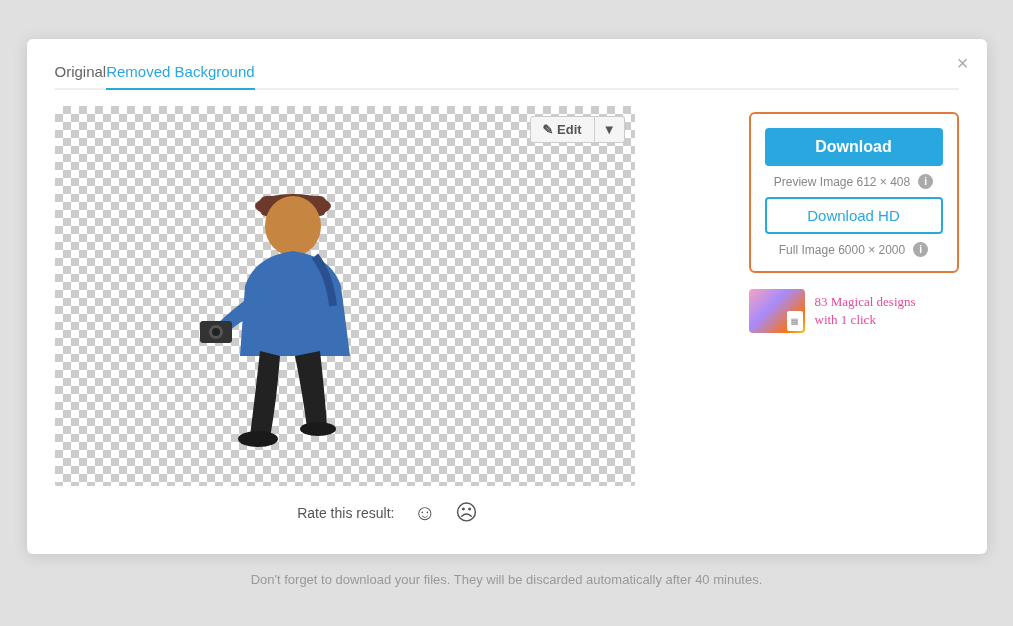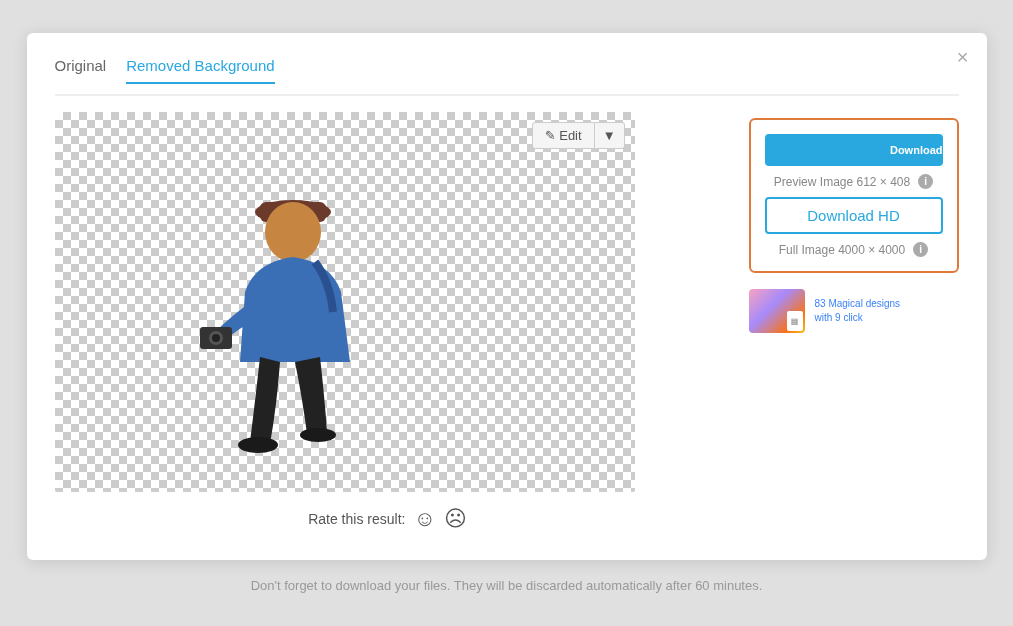--- a/index.html
+++ b/index.html
@@ -37,24 +37,23 @@
       right: 18px;
       font-size: 20px;
       color: #aaa;
       cursor: pointer;
       background: none;
       border: none;
       line-height: 1;
     }
     .tabs {
       display: flex;
-      gap: 20px;
       margin-bottom: 16px;
       border-bottom: 2px solid #eee;
-      padding-bottom: 12px;
+      padding-bottom: 0;
     }
     .tab {
       font-size: 15px;
       padding-bottom: 8px;
       cursor: pointer;
       color: #666;
       border-bottom: 2px solid transparent;
       margin-bottom: -2px;
     }
     .tab.active {
@@ -82,20 +81,21 @@
       background: #f5f5f5;
       border: 1px solid #ccc;
       border-radius: 3px 0 0 3px;
       padding: 5px 12px;
       font-size: 13px;
       cursor: pointer;
       display: flex;
       align-items: center;
       gap: 5px;
       color: #555;
+      font-weight: bold;
     }
     .edit-dropdown-btn {
       background: #f5f5f5;
       border: 1px solid #ccc;
       border-left: none;
       border-radius: 0 3px 3px 0;
       padding: 5px 8px;
       font-size: 13px;
       cursor: pointer;
       color: #555;
@@ -119,21 +119,21 @@
     
     .person-svg {
       position: absolute;
       bottom: 30px;
       left: 130px;
     }
     .rating-row {
       display: flex;
       align-items: center;
       justify-content: center;
-      gap: 8px;
+      gap: 19px;
       margin-top: 14px;
       font-size: 14px;
       color: #555;
     }
     .smiley {
       font-size: 22px;
       cursor: pointer;
     }
     .right-panel {
       width: 210px;
@@ -150,25 +150,25 @@
       flex-direction: column;
       gap: 8px;
       margin-bottom: 16px;
     }
     .download-btn {
       background: #29a8e0;
       color: #fff;
       border: none;
       border-radius: 4px;
       padding: 10px 0;
-      font-size: 11px;
+      font-size: 16px;
       font-weight: bold;
       cursor: pointer;
       width: 100%;
-      text-align: right;
+      text-align: center;
     }
     .download-hd-btn {
       background: #fff;
       color: #29a8e0;
       border: 2px solid #29a8e0;
       border-radius: 4px;
       padding: 8px 0;
       font-size: 15px;
       font-weight: normal;
       cursor: pointer;
@@ -220,23 +220,24 @@
       height: 20px;
       background: #fff;
       border-radius: 2px;
       display: flex;
       align-items: center;
       justify-content: center;
       font-size: 8px;
       color: #888;
     }
     .promo-text {
-      font-size: 10px;
-      color: #3b82f6;
+      font-size: 13px;
+      color: #ec4899;
       line-height: 1.4;
+      font-family: Liberation Serif, serif;
     }
     .footer-text {
       margin-top: 18px;
       font-size: 13px;
       color: #999;
       text-align: center;
     }
   </style>
 </head>
 <body>
@@ -296,32 +297,32 @@
 
       <div class="right-panel">
         <div class="download-box">
           <button class="download-btn">Download</button>
           <div class="img-info">
             <span>Preview Image 612 × 408</span>
             <span class="info-icon">i</span>
           </div>
           <button class="download-hd-btn">Download HD</button>
           <div class="img-info">
-            <span>Full Image 4000 × 4000</span>
+            <span>Full Image 6000 × 2000</span>
             <span class="info-icon">i</span>
           </div>
         </div>
 
         <div class="promo-box">
           <div class="promo-thumb">
             <div class="promo-thumb-badge">▦</div>
           </div>
           <div class="promo-text">
             <div>83 Magical designs</div>
-            <div>with 9 click</div>
+            <div>with 1 click</div>
           </div>
         </div>
       </div>
     </div>
   </div>
 
-  <div class="footer-text">Don't forget to download your files. They will be discarded automatically after 60 minutes.</div>
+  <div class="footer-text">Don't forget to download your files. They will be discarded automatically after 40 minutes.</div>
 </div>
 
 </body></html>

